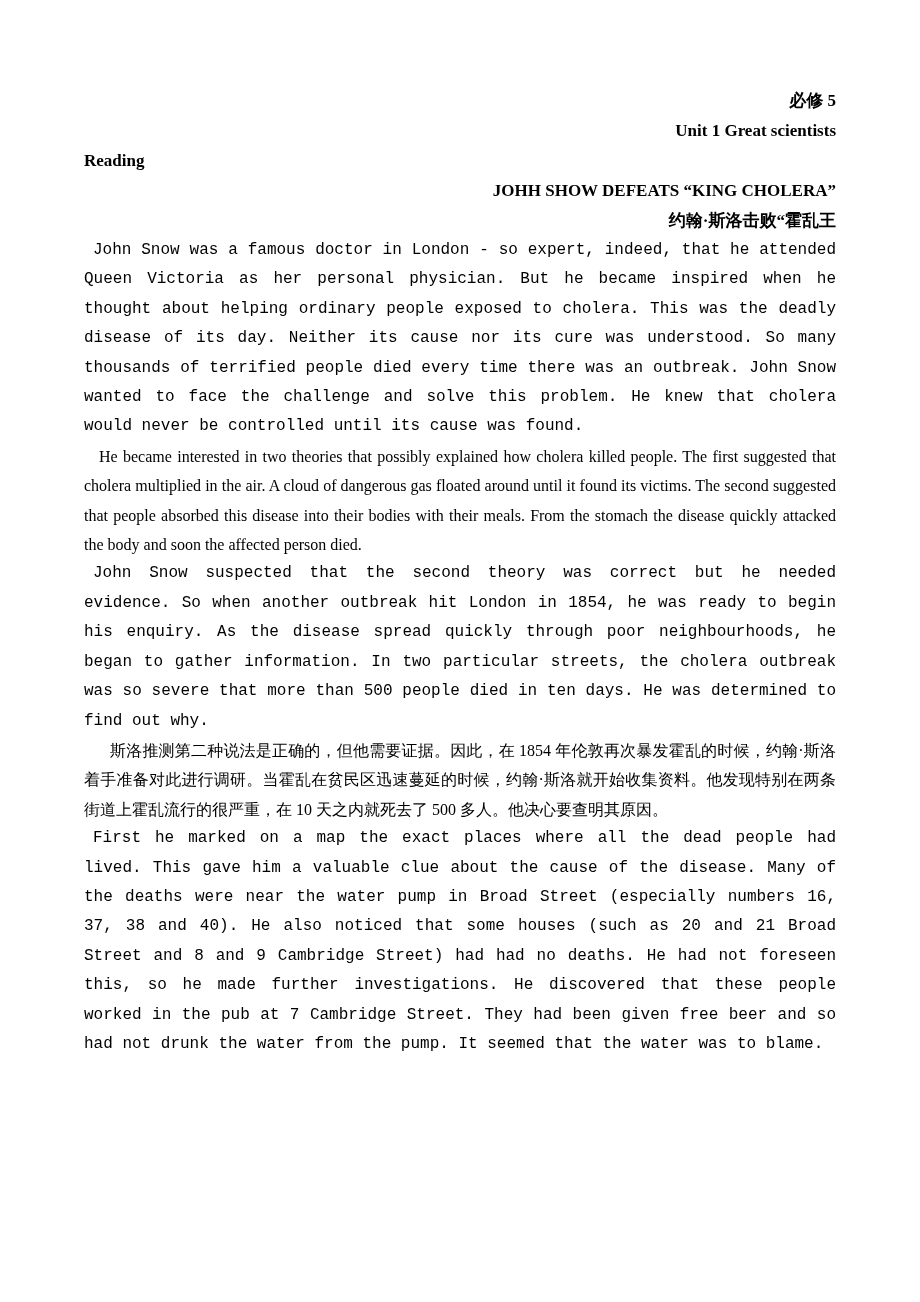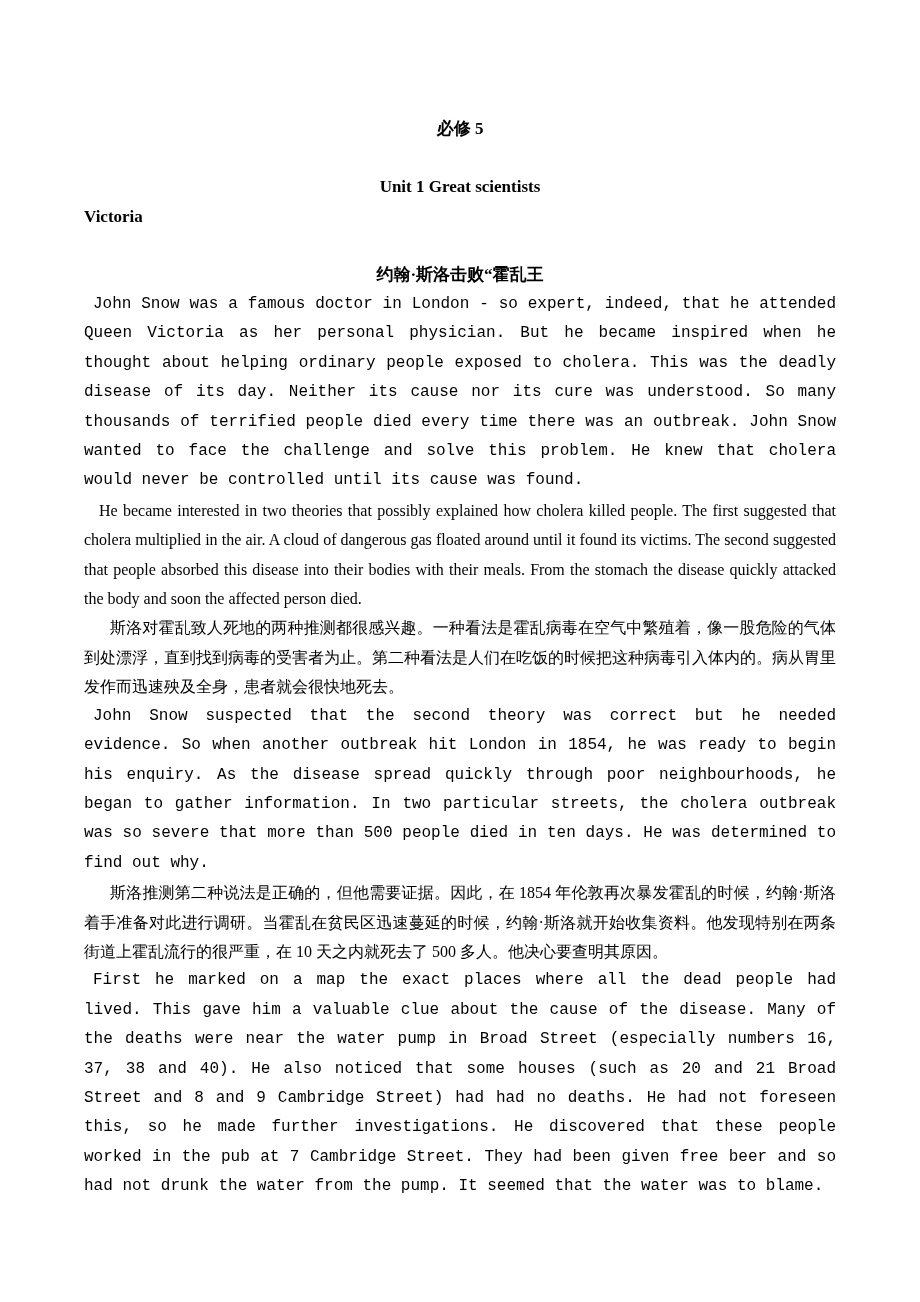--- a/index.html
+++ b/index.html
@@ -19,21 +19,21 @@
     font-family: "Liberation Serif", "DejaVu Serif", serif;
     overflow: hidden;
   }
   .heading {
     font-weight: bold;
     font-size: 17px;
     line-height: 30px;
     margin: 0;
     padding: 0;
   }
-  .center { text-align: center; margin-top: 28px; }
+  .center { text-align: right; }
   .left   { text-align: left; }
   .body-para {
     font-size: 16px;
     line-height: 29.4px;
     text-align: justify;
     margin: 0;
     padding: 0;
   }
   .ind-sm { text-indent: 9px; font-family: Liberation Mono, monospace; }
   .ind-md { text-indent: 15px; }
@@ -41,31 +41,31 @@
 </style>
 </head>
 <body>
 
 <div class="page">
 
   <div class="heading center">必修 5</div>
 
   <div class="heading center">Unit 1 Great scientists</div>
 
-  <div class="heading left">Victoria</div>
+  <div class="heading left">Reading</div>
 
+  <div class="heading center">JOHH SHOW DEFEATS “KING CHOLERA”</div>
 
   <div class="heading center">约翰·斯洛击败“霍乱王</div>
 
   <p class="body-para ind-sm" lang="en">John Snow was a famous doctor in London - so expert, indeed, that he attended Queen Victoria as her personal physician. But he became inspired when he thought about helping ordinary people exposed to cholera. This was the deadly disease of its day. Neither its cause nor its cure was understood. So many thousands of terrified people died every time there was an outbreak. John Snow wanted to face the challenge and solve this problem. He knew that cholera would never be controlled until its cause was found.</p>
 
 
   <p class="body-para ind-md" lang="en">He became interested in two theories that possibly explained how cholera killed people. The first suggested that cholera multiplied in the air. A cloud of dangerous gas floated around until it found its victims. The second suggested that people absorbed this disease into their bodies with their meals. From the stomach the disease quickly attacked the body and soon the affected person died.</p>
 
-  <p class="body-para ind-lg" lang="zh">斯洛对霍乱致人死地的两种推测都很感兴趣。一种看法是霍乱病毒在空气中繁殖着，像一股危险的气体到处漂浮，直到找到病毒的受害者为止。第二种看法是人们在吃饭的时候把这种病毒引入体内的。病从胃里发作而迅速殃及全身，患者就会很快地死去。</p>
 
   <p class="body-para ind-sm" lang="en">John Snow suspected that the second theory was correct but he needed evidence. So when another outbreak hit London in 1854, he was ready to begin his enquiry. As the disease spread quickly through poor neighbourhoods, he began to gather information. In two particular streets, the cholera outbreak was so severe that more than 500 people died in ten days. He was determined to find out why.</p>
 
   <p class="body-para ind-lg" lang="zh">斯洛推测第二种说法是正确的，但他需要证据。因此，在 1854 年伦敦再次暴发霍乱的时候，约翰·斯洛着手准备对此进行调研。当霍乱在贫民区迅速蔓延的时候，约翰·斯洛就开始收集资料。他发现特别在两条街道上霍乱流行的很严重，在 10 天之内就死去了 500 多人。他决心要查明其原因。</p>
 
   <p class="body-para ind-sm" lang="en">First he marked on a map the exact places where all the dead people had lived. This gave him a valuable clue about the cause of the disease. Many of the deaths were near the water pump in Broad Street (especially numbers 16, 37, 38 and 40). He also noticed that some houses (such as 20 and 21 Broad Street and 8 and 9 Cambridge Street) had had no deaths. He had not foreseen this, so he made further investigations. He discovered that these people worked in the pub at 7 Cambridge Street. They had been given free beer and so had not drunk the water from the pump. It seemed that the water was to blame.</p>
 
 
 </div>
 

